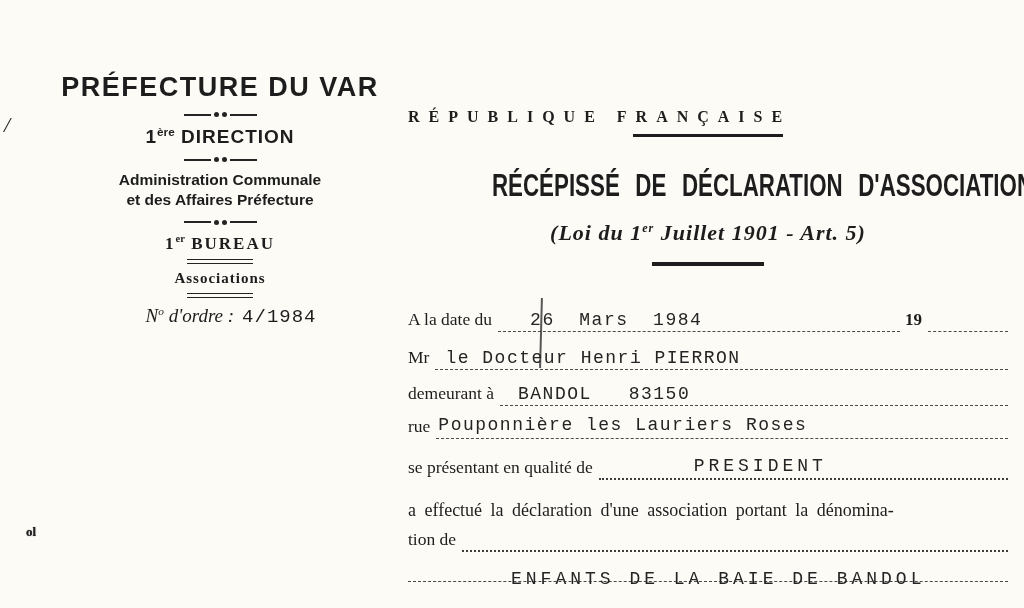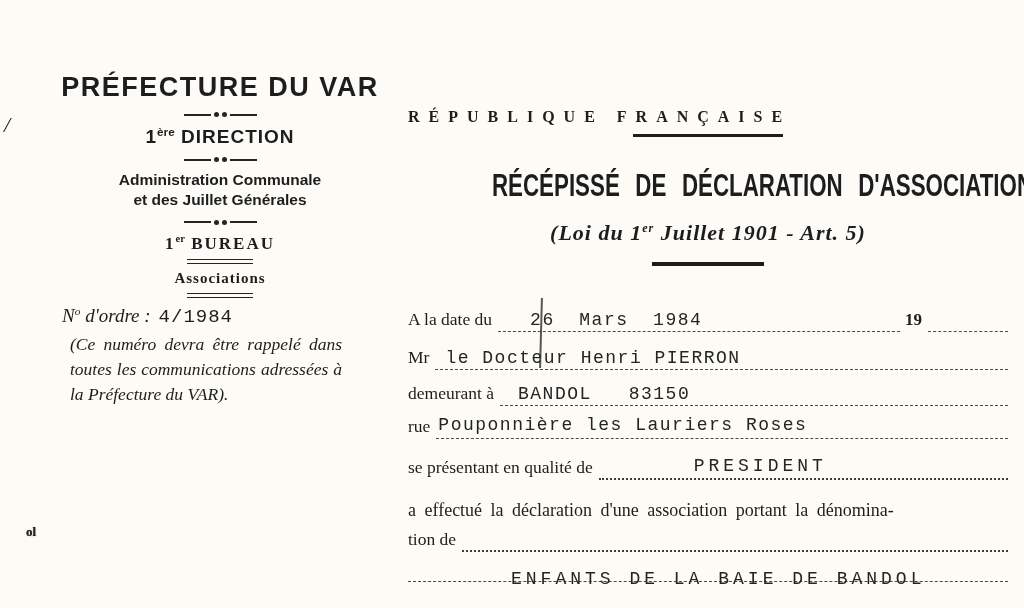--- a/index.html
+++ b/index.html
@@ -22,21 +22,21 @@
     font-size:19px;letter-spacing:1px;
   }
   .direction sup,.bureau sup{font-size:0.62em;vertical-align:super;letter-spacing:0;}
   .admin{
     font-family:"Liberation Sans", sans-serif;font-weight:bold;
     font-size:15.5px;line-height:1.3;margin-top:6px;
   }
   .bureau{font-size:17px;font-weight:bold;letter-spacing:2px;margin-top:6px;}
   .rule2{width:66px;height:3px;margin:6px auto;border-top:1.5px solid #242424;border-bottom:1.5px solid #242424;}
   .assoc{font-size:15px;font-weight:bold;letter-spacing:1px;}
-  .order{margin-top:4px;font-style:italic;font-size:19px;text-align:left;padding-left:22px;white-space:nowrap;}
+  .order{margin-top:4px;font-style:italic;font-size:19px;text-align:center;padding-left:22px;white-space:nowrap;}
   .order sup{font-size:0.6em;vertical-align:super;}
   .mono{font-family:"Liberation Mono", monospace;font-style:normal;}
   .order .mono{font-size:19px;letter-spacing:1px;margin-left:8px;}
   .bandol{font-size:19px;letter-spacing:1px;margin:-3px 0 -3px;text-align:center;}
   .note{
     font-style:italic;font-size:17.5px;line-height:1.45;text-align:justify;
     width:272px;margin:4px 0 0 30px;
   }
   
   .republic{
@@ -99,39 +99,38 @@
 
     <div class="orn">
       <span class="ln"></span>
       <span class="dt"></span>
       <span class="dt"></span>
       <span class="ln"></span>
     </div>
 
     <div class="admin">
       <div>Administration Communale</div>
-      <div>et des Juillet Générales</div>
+      <div>et des Affaires Préfecture</div>
     </div>
 
     <div class="orn">
       <span class="ln"></span>
       <span class="dt"></span>
       <span class="dt"></span>
       <span class="ln"></span>
     </div>
 
     <div class="bureau"><span>1</span><sup>er</sup><span> BUREAU</span></div>
     <div class="rule2"></div>
 
     <div class="assoc">Associations</div>
     <div class="rule2"></div>
 
     <div class="order"><span><span>N</span><sup>o</sup><span> d'ordre :</span></span><span class="mono">4/1984</span></div>
 
-    <div class="note">(Ce numéro devra être rappelé dans toutes les communications adressées à la Préfecture du VAR).</div>
   </div>
 
   <div class="republic">
     <span>RÉPUBLIQUE FRANÇAISE</span>
     <div class="rep-rule"></div>
   </div>
 
   <div class="main-title">RÉCÉPISSÉ DE DÉCLARATION D'ASSOCIATION</div>
 
   <div class="law"><span>(Loi du 1</span><sup>er</sup><span> Juillet 1901 - Art. 5)</span></div>

